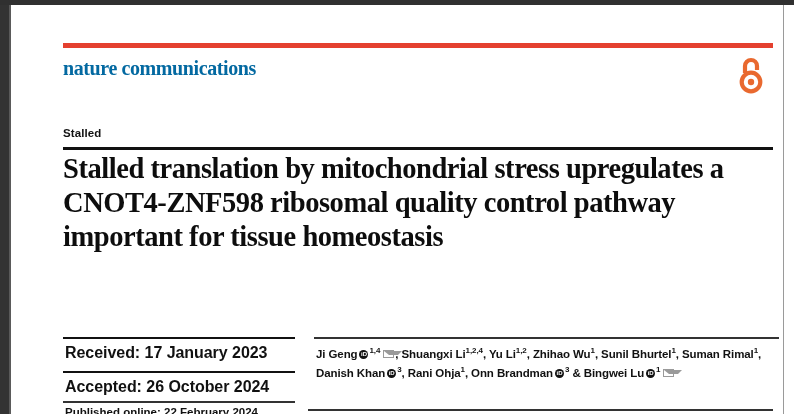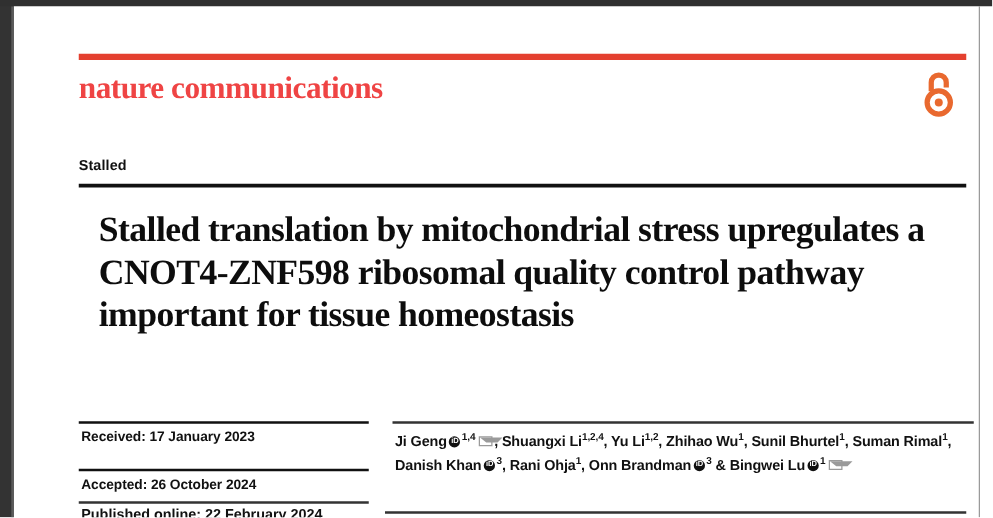--- a/index.html
+++ b/index.html
@@ -70,23 +70,23 @@
     left: 0; top: 38px;
     width: 710px;
     height: 5px;
     background: #e4402f;
   }
   .masthead-title {
     position: absolute;
     left: 0; top: 52px;
     font-family: "Liberation Serif", serif;
     font-weight: 700;
-    font-size: 25px;
+    font-size: 20px;
     letter-spacing: -0.4px;
-    color: #ef4444;
+    color: #0369a1;
     white-space: nowrap;
   }
   .oa-icon {
     position: absolute;
     left: 672px; top: 51px;
     width: 32px;
     height: 38px;
   }
 
   
@@ -120,21 +120,21 @@
   .article-title {
     position: absolute;
     left: 0; top: 147px;
     width: 700px;
     font-family: "Liberation Serif", serif;
     font-weight: 700;
     font-size: 28.5px;
     line-height: 34px;
     letter-spacing: -0.45px;
     color: #0d0d0d;
-    margin: 16px;
+    margin: 0;
   }
 
   
   .meta-left {
     position: absolute;
     left: 0; top: 332px;
     width: 232px;
   }
   .meta-right {
     position: absolute;
@@ -144,24 +144,24 @@
   .meta-rule {
     width: 100%;
     height: 2px;
     background: #111111;
   }
   .meta-rule.thin {
     height: 1.5px;
     background: #333333;
   }
   .meta-line {
-    font-size: 11px;
-    font-weight: 700;
-    color: #111111;
-    padding: 5px 0 19px 2px;
+    font-size: 16px;
+    font-weight: 700;
+    color: #111111;
+    padding: 5px 0 9px 2px;
     letter-spacing: -0.05px;
     white-space: nowrap;
   }
   .authors {
     font-size: 11.5px;
     font-weight: 700;
     color: #111111;
     line-height: 19px;
     padding: 6px 0 0 2px;
     letter-spacing: -0.1px;

